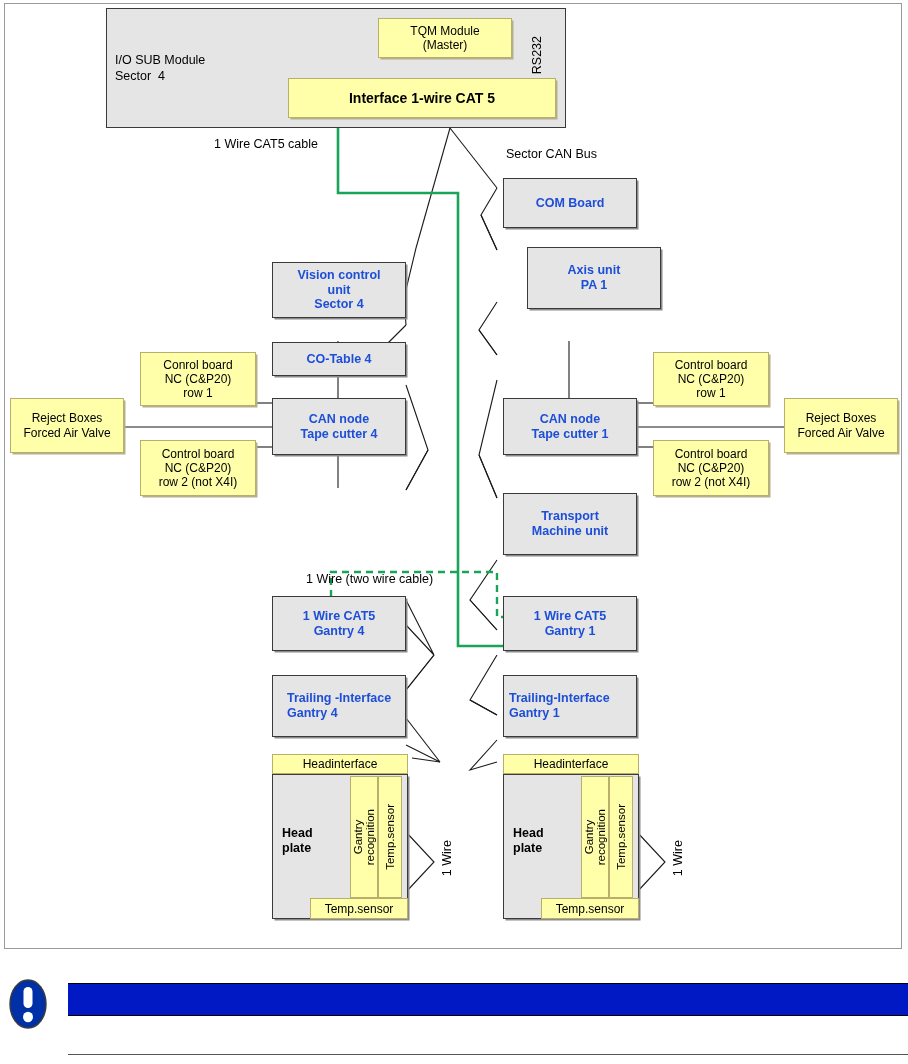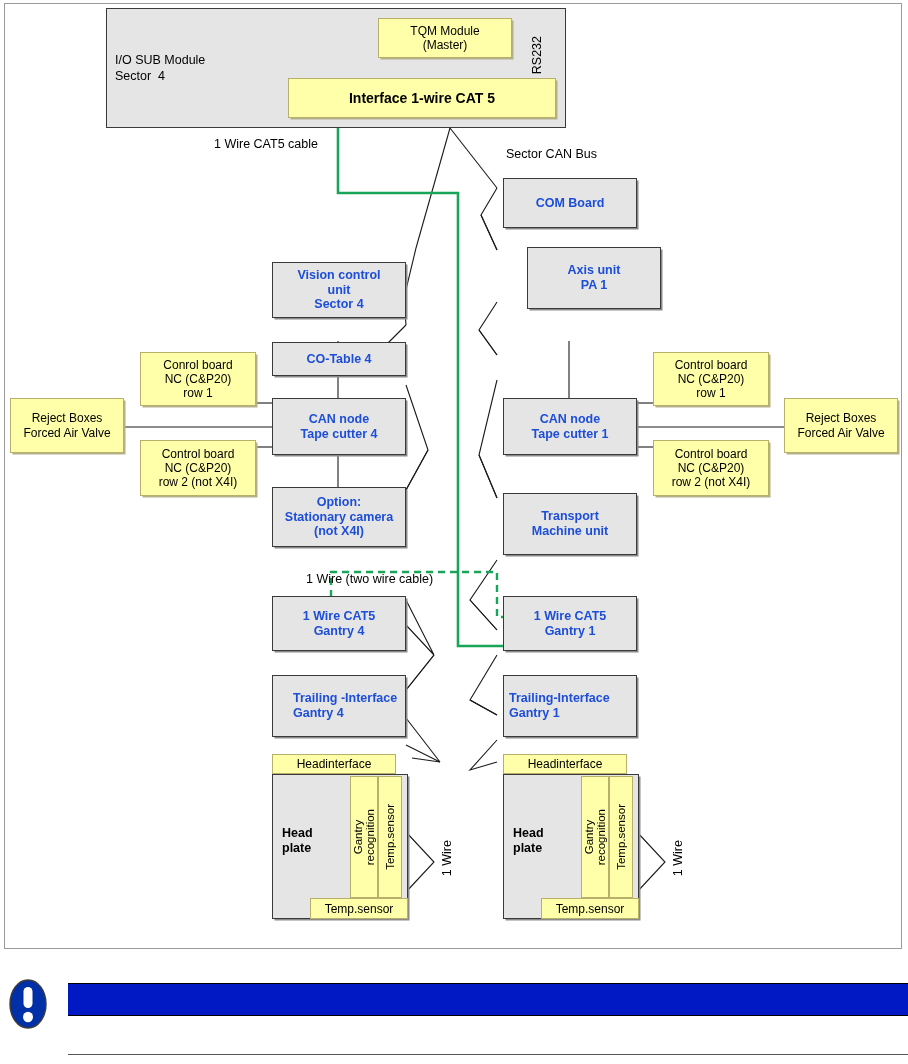--- a/index.html
+++ b/index.html
@@ -20,21 +20,21 @@
   #iomodule{position:absolute;left:106px;top:8px;width:460px;height:120px;background:#e5e5e5;border:1px solid #3a3a3a;box-sizing:border-box;}
   #iomodule-label{position:absolute;left:115px;top:52px;font-size:12.5px;line-height:1.3;white-space:pre;}
 
   .vert{writing-mode:vertical-rl;transform:rotate(180deg);}
 
   
   svg.lines{position:absolute;left:0;top:0;width:908px;height:949px;pointer-events:none;}
 
   
   .head{position:absolute;}
-  .head .hi{position:absolute;left:0;top:0;width:124px;height:20px;background:#ffffaa;border:1px solid #b8b06a;box-sizing:border-box;display:flex;align-items:center;justify-content:center;font-size:12px;}
+  .head .hi{position:absolute;left:0;top:0;width:136px;height:20px;background:#ffffaa;border:1px solid #b8b06a;box-sizing:border-box;display:flex;align-items:center;justify-content:center;font-size:12px;}
   .head .plate{position:absolute;left:0;top:20px;width:136px;height:145px;background:#e5e5e5;border:1px solid #3a3a3a;box-sizing:border-box;box-shadow:2px 2px 0 -0.5px #8a8a8a;}
   .head .plate-lbl{position:absolute;left:10px;top:72px;font-size:12.5px;font-weight:bold;line-height:1.2;white-space:pre;}
   .head .gr{position:absolute;left:78px;top:22px;width:28px;height:122px;background:#ffffaa;border:1px solid #b8b06a;box-sizing:border-box;display:flex;align-items:center;justify-content:center;}
   .head .gr span{font-size:11.5px;text-align:center;}
   .head .ts{position:absolute;left:106px;top:22px;width:24px;height:122px;background:#ffffaa;border:1px solid #b8b06a;box-sizing:border-box;display:flex;align-items:center;justify-content:center;}
   .head .ts span{font-size:11.5px;}
   .head .tsb{position:absolute;left:38px;top:144px;width:98px;height:21px;background:#ffffaa;border:1px solid #b8b06a;box-sizing:border-box;display:flex;align-items:center;justify-content:center;font-size:12px;}
 
   
   #notice-icon{position:absolute;left:8px;top:978px;width:40px;height:52px;}
@@ -131,30 +131,25 @@
 unit
 Sector 4</span>
   </div>
   <div class="box gray" style="left:272px;top:342px;width:134px;height:34px;">
     <span style="white-space:pre-line">CO-Table 4</span>
   </div>
   <div class="box gray" style="left:272px;top:398px;width:134px;height:57px;">
     <span style="white-space:pre-line">CAN node
 Tape cutter 4</span>
   </div>
-  <div class="box gray" style="left:272px;top:487px;width:134px;height:60px;">
-    <span style="white-space:pre-line">Option:
-Stationary camera
-(not X4I)</span>
-  </div>
   <div class="box gray" style="left:272px;top:596px;width:134px;height:55px;">
     <span style="white-space:pre-line">1 Wire CAT5
 Gantry 4</span>
   </div>
-  <div class="box gray" style="left:272px;top:675px;width:134px;height:62px;justify-content:flex-start;text-align:left;padding-left:20px;">
+  <div class="box gray" style="left:272px;top:675px;width:134px;height:62px;justify-content:flex-start;text-align:left;padding-left:14px;">
     <span style="white-space:pre-line">Trailing -Interface
 Gantry 4</span>
   </div>
 
   <div class="box gray" style="left:503px;top:178px;width:134px;height:50px;">
     <span style="white-space:pre-line">COM Board</span>
   </div>
   <div class="box gray" style="left:503px;top:247px;width:134px;height:62px;margin-left:24px;">
     <span style="white-space:pre-line">Axis unit
 PA 1</span>

